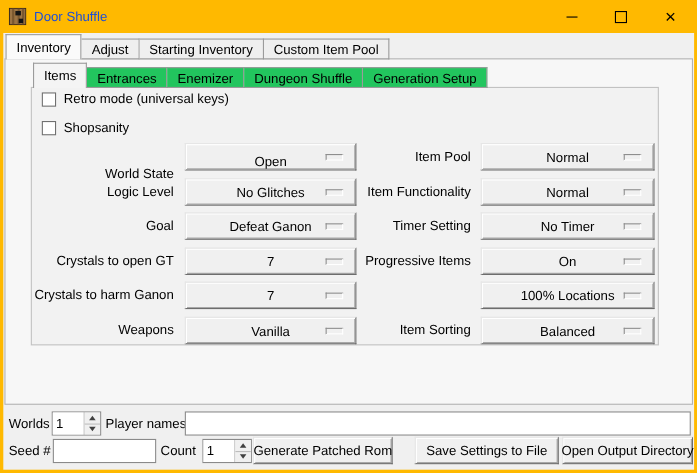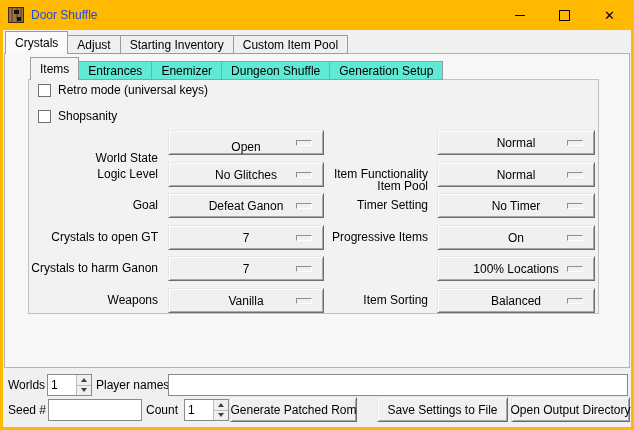--- a/index.html
+++ b/index.html
@@ -30,21 +30,21 @@
   .tab { box-sizing:border-box; height:19px; padding:2px 9px 0 9px; background:#efefef;
          border:1px solid #9b9b9b; border-left-width:0; white-space:nowrap; }
   .tab:first-child { border-left-width:1px; }
   .tab.selected { height:23px; padding-top:4px; background:#fafafa; border-bottom:none;
                   border-left-width:1px; position:relative; z-index:4; }
   .tab.selected + .tab { border-left-width:0; }
   .pane { position:absolute; box-sizing:border-box; }
   .outer-pane { left:4px; top:53px; width:626px; height:315px; background:#f7f7f7; border:1px solid #b2b2b2; z-index:1; }
   .inner-pane { left:28px; top:79px; width:571px; height:235px; background:#f2f2f2; border:1px solid #c2c2c2; z-index:2; }
   .outer-tabs { z-index:2; } .outer-tabs .tab.selected { background:#fafafa; }
-  .inner-tabs .tab { background:#5eead4; } .inner-tabs .tab.selected { background:#f4f4f4; }
+  .inner-tabs .tab { background:#22c55e; } .inner-tabs .tab.selected { background:#f4f4f4; }
 
   
   .check-row { position:absolute; display:flex; align-items:center; z-index:5; }
   .checkbox { width:13px; height:13px; box-sizing:border-box; background:#fff; border:1px solid #707070; margin-right:7px; }
   .check-label { font-size:12px; }
 
   
   .opt-label { position:absolute; width:132px; height:25px; line-height:25px; text-align:right; padding-right:4px; box-sizing:border-box; z-index:5; white-space:nowrap; }
   .opt-menu { position:absolute; height:25px; box-sizing:border-box; background:#f0f0f0;
               border:1px solid; border-color:#e6e6e6 #6d6d6d #6d6d6d #e6e6e6;
@@ -102,21 +102,21 @@
           <span class="glyph-close">✕</span>
         </div>
     </div>
   </div>
   <div class="edge left"></div>
   <div class="edge right"></div>
   <div class="edge bottom"></div>
 
   <div class="pane outer-pane"></div>
   <div class="tabs outer-tabs">
-    <div class="tab selected">Crystals</div>
+    <div class="tab selected">Inventory</div>
     <div class="tab">Adjust</div>
     <div class="tab">Starting Inventory</div>
     <div class="tab">Custom Item Pool</div>
   </div>
 
   <div class="pane inner-pane"></div>
   <div class="tabs inner-tabs">
     <div class="tab selected">Items</div>
     <div class="tab">Entrances</div>
     <div class="tab">Enemizer</div>
@@ -162,21 +162,21 @@
     <span class="opt-value">7</span>
     <span class="opt-indicator"></span>
   </div>
 
   <div class="opt-label" style="left:30px; top:288px;">Weapons</div>
   <div class="opt-menu opt-left" style="top:288px;">
     <span class="opt-value">Vanilla</span>
     <span class="opt-indicator"></span>
   </div>
 
-  <div class="opt-label" style="left:300px; top:130px;margin-top:44px;">Item Pool</div>
+  <div class="opt-label" style="left:300px; top:130px;">Item Pool</div>
   <div class="opt-menu opt-right" style="top:130px;">
     <span class="opt-value">Normal</span>
     <span class="opt-indicator"></span>
   </div>
 
   <div class="opt-label" style="left:300px; top:162px;">Item Functionality</div>
   <div class="opt-menu opt-right" style="top:162px;">
     <span class="opt-value">Normal</span>
     <span class="opt-indicator"></span>
   </div>

